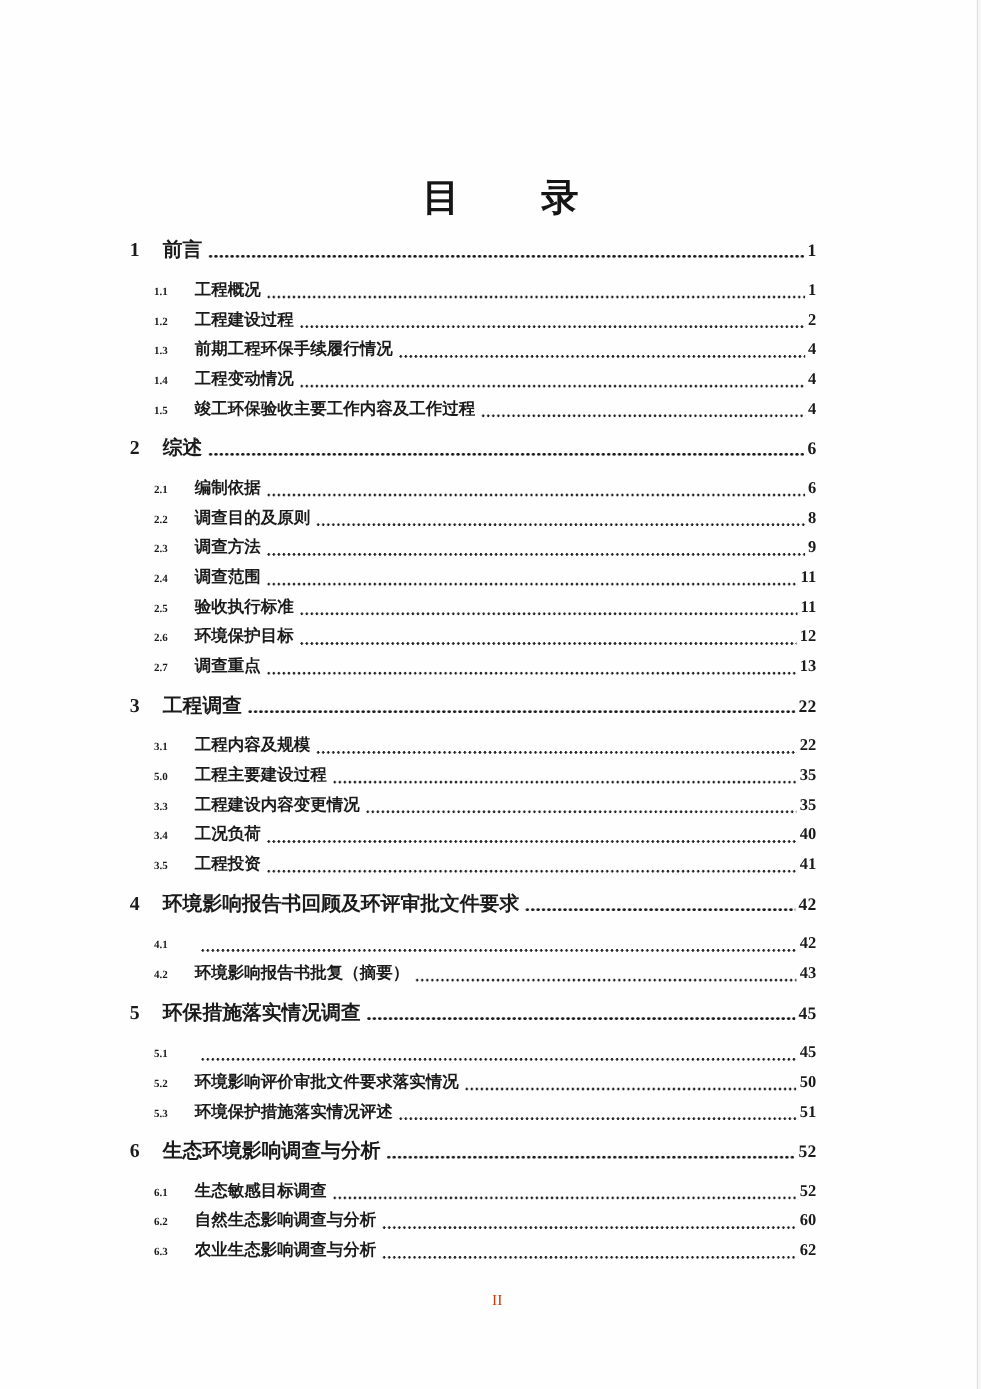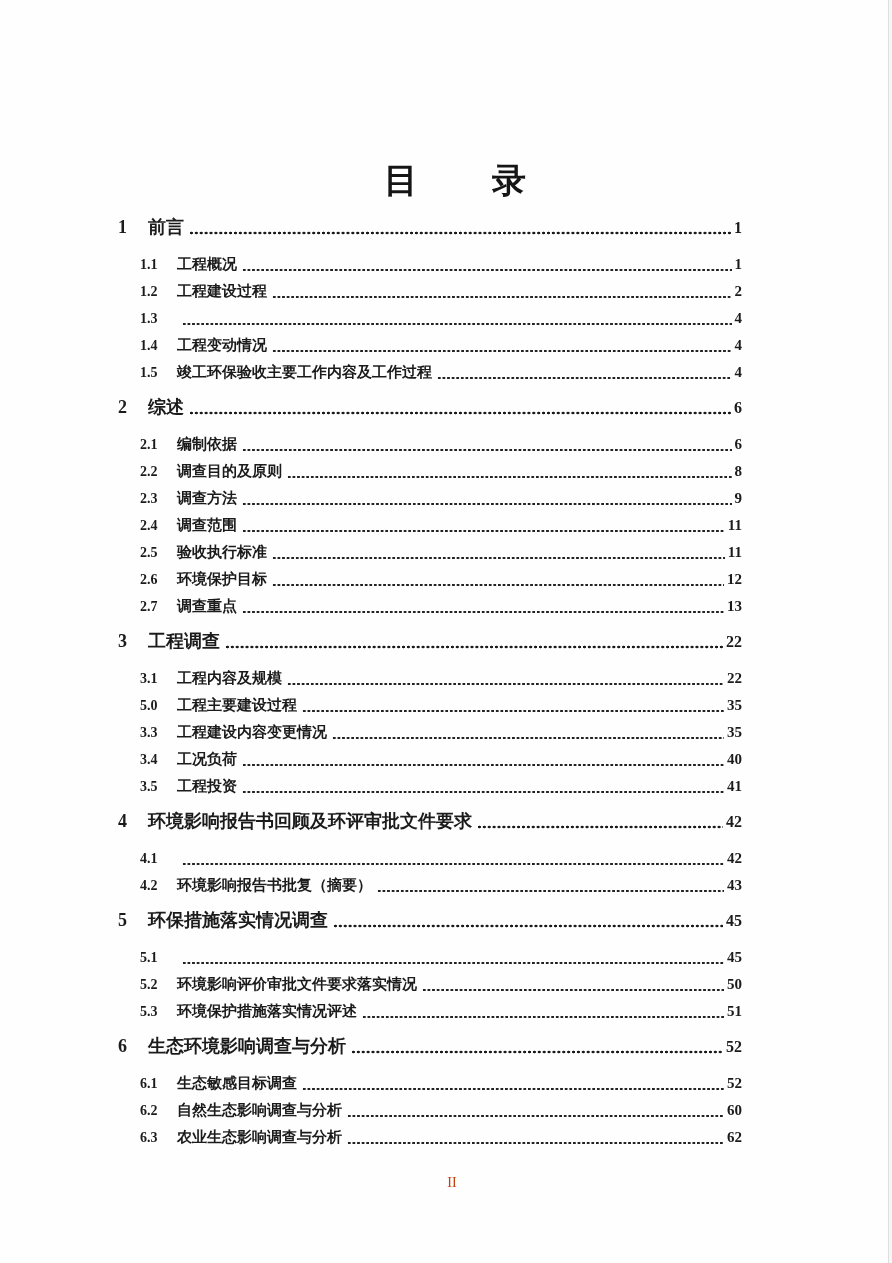--- a/index.html
+++ b/index.html
@@ -55,21 +55,21 @@
     margin-top: 8px;
     margin-bottom: 10px;
   }
   .toc > .row.chapter:first-child { margin-top: 12px; }
   .row.sub {
     font-size: 15px;
     padding-left: 22px;
   }
   .row .num { flex: 0 0 auto; }
   .row.chapter .num { width: 30px; }
-  .row.sub .num { width: 37px; font-size: 14px; font-family: Liberation Serif, serif; }
+  .row.sub .num { width: 37px; font-size: 10px; font-family: Liberation Serif, serif; }
   .row .label { flex: 0 0 auto; }
   .dots {
     flex: 1 1 auto;
     align-self: stretch;
     margin: 0 3px 0 5px;
     background-image: radial-gradient(circle, #222222 1.05px, rgba(0,0,0,0) 1.4px);
     background-size: 4.6px 4px;
     background-repeat: repeat-x;
     background-position: left bottom 6px;
   }
@@ -114,20 +114,21 @@
         <span class="pageno">1</span>
       </div>
       <div class="row sub">
         <span class="num">1.2</span>
         <span class="label">工程建设过程</span>
         <span class="dots"></span>
         <span class="pageno">2</span>
       </div>
       <div class="row sub">
         <span class="num">1.3</span>
+        <span class="label">前期工程环保手续履行情况</span>
         <span class="dots"></span>
         <span class="pageno">4</span>
       </div>
       <div class="row sub">
         <span class="num">1.4</span>
         <span class="label">工程变动情况</span>
         <span class="dots"></span>
         <span class="pageno">4</span>
       </div>
       <div class="row sub">

